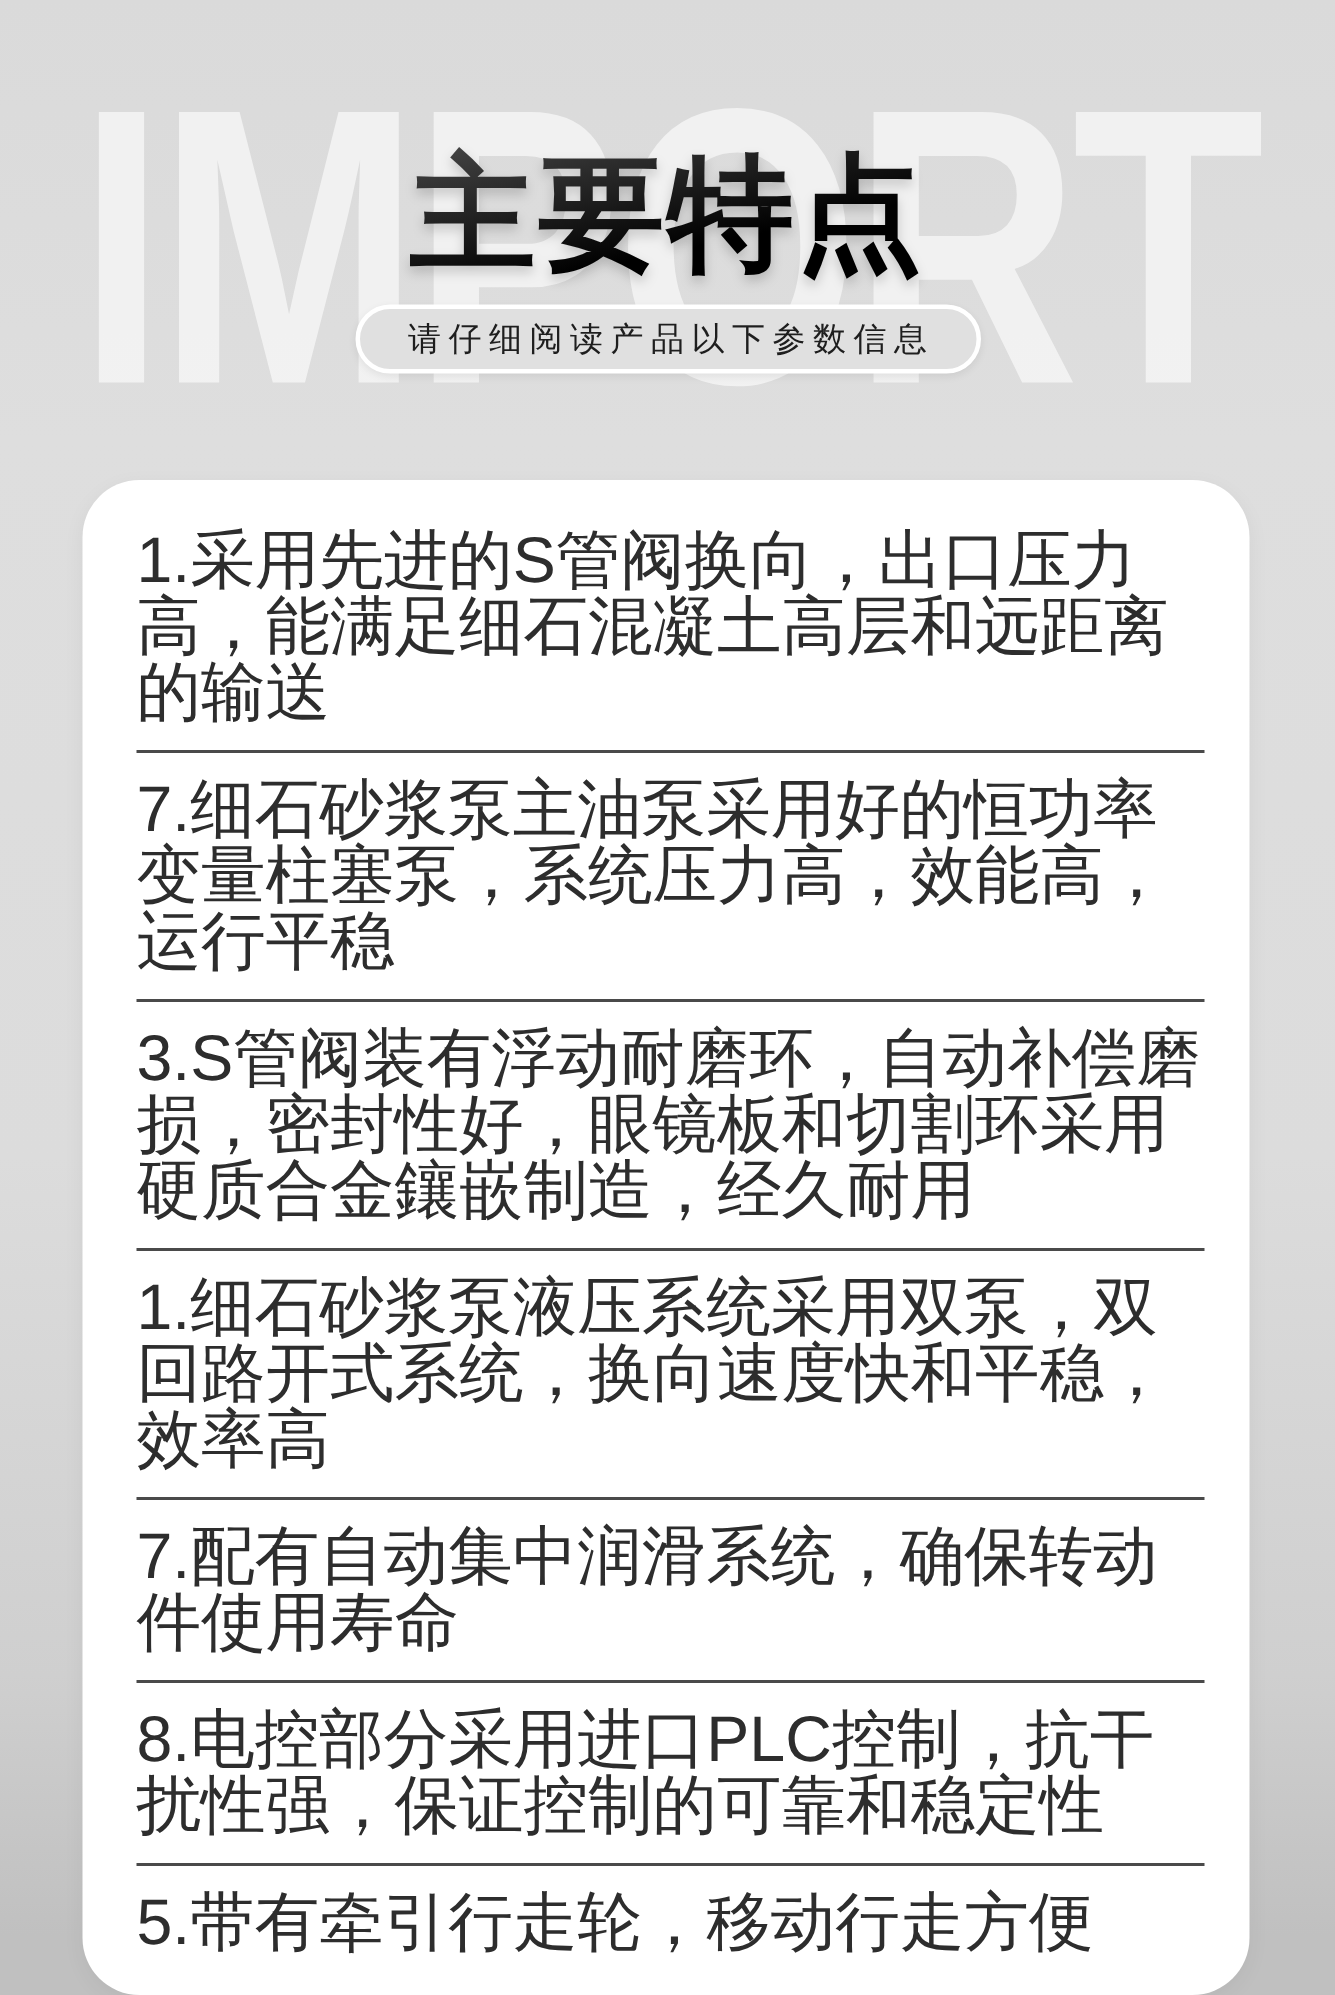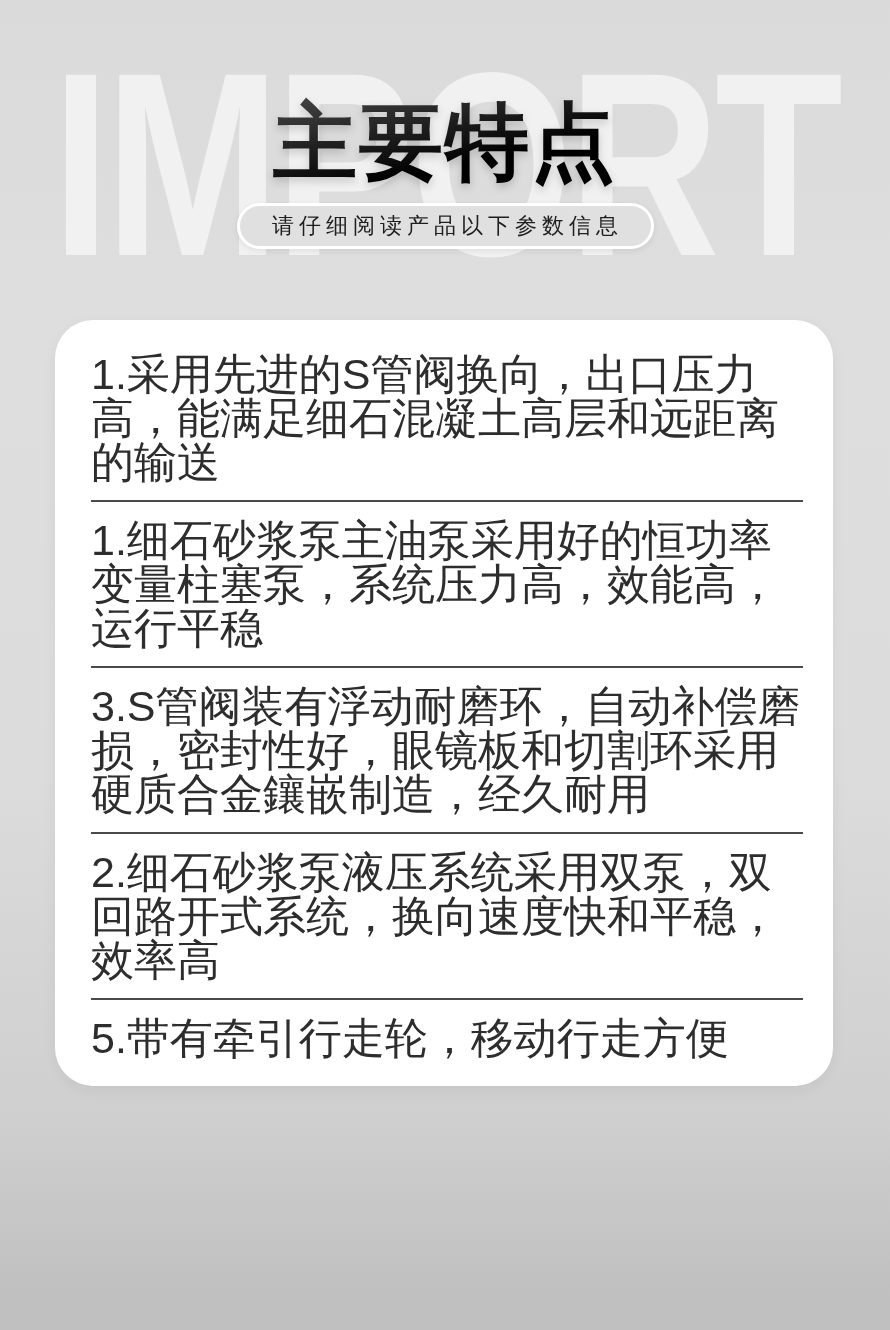--- a/index.html
+++ b/index.html
@@ -85,18 +85,20 @@
 
 <div class="pill-row">
   <div class="pill">
     <span>请仔细阅读产品以下参数信息</span>
   </div>
 </div>
 
 <div class="card">
   <div id="feature-list">
       <div class="feature-item"><span>1.采用先进的S管阀换向，出口压力高，能满足细石混凝土高层和远距离的输送</span></div>
-      <div class="feature-item"><span>1.细石砂浆泵主油泵采用好的恒功率变量柱塞泵，系统压力高，效能高，运行平稳</span></div>
+      <div class="feature-item"><span>7.细石砂浆泵主油泵采用好的恒功率变量柱塞泵，系统压力高，效能高，运行平稳</span></div>
       <div class="feature-item"><span>3.S管阀装有浮动耐磨环，自动补偿磨损，密封性好，眼镜板和切割环采用硬质合金鑲嵌制造，经久耐用</span></div>
-      <div class="feature-item"><span>2.细石砂浆泵液压系统采用双泵，双回路开式系统，换向速度快和平稳，效率高</span></div>
+      <div class="feature-item"><span>1.细石砂浆泵液压系统采用双泵，双回路开式系统，换向速度快和平稳，效率高</span></div>
+      <div class="feature-item"><span>7.配有自动集中润滑系统，确保转动件使用寿命</span></div>
+      <div class="feature-item"><span>8.电控部分采用进口PLC控制，抗干扰性强，保证控制的可靠和稳定性</span></div>
       <div class="feature-item"><span>5.带有牵引行走轮，移动行走方便</span></div>
     </div>
 </div>
 
 </body></html>

